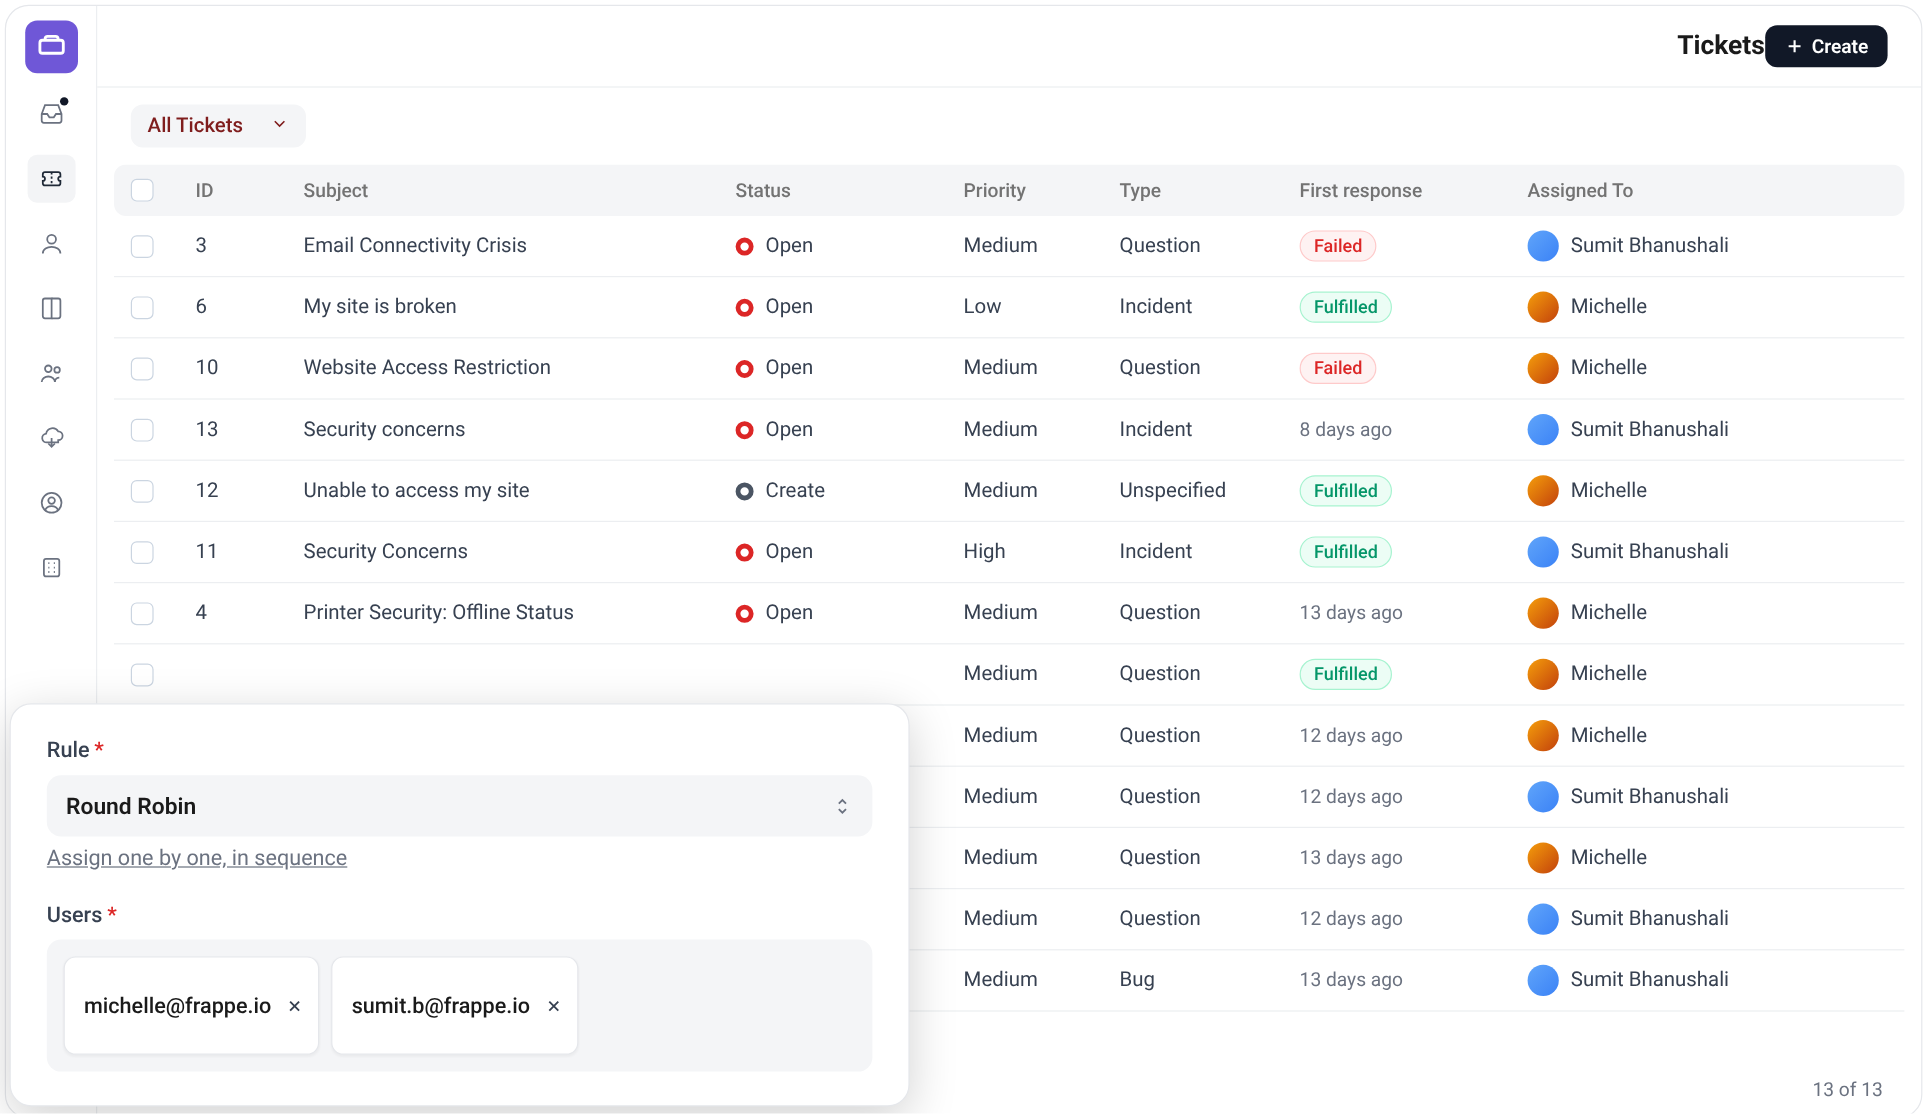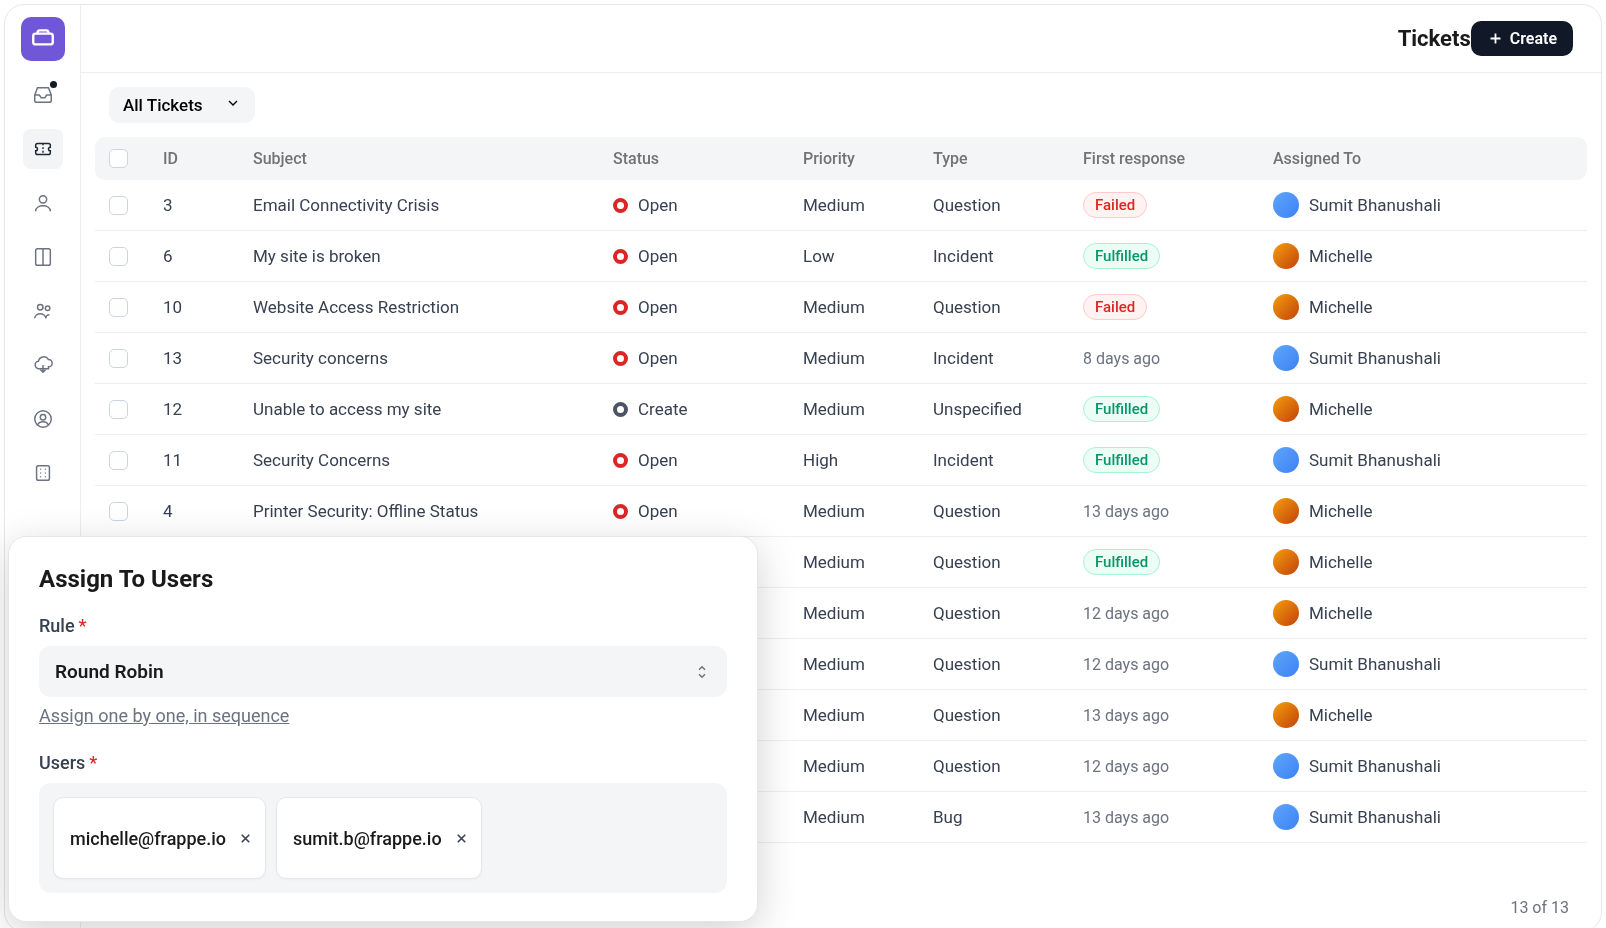--- a/index.html
+++ b/index.html
@@ -15,21 +15,21 @@
     .side-icon svg { width: 22px; height: 22px; stroke-width: 1.6; }
     .side-dot{position:absolute;top:6px;right:6px;width:7px;height:7px;background:#111827;border-radius:50%;}
 
     .main { flex: 1; display: flex; flex-direction: column; }
     .header { display: flex; align-items: center; justify-content: flex-end; padding: 16px 28px; border-bottom: 1px solid #eceef1; }
     .header h1 { font-size: 22px; font-weight: 700; }
     .create-btn { background: #111827; color: #fff; display: flex; align-items: center; gap: 6px; padding: 8px 16px; border-radius: 10px; font-size: 16px; font-weight: 600; border: none; cursor: pointer; }
     .create-btn svg{width:17px;height:17px;}
 
     .toolbar { display: flex; align-items: center; justify-content: space-between; padding: 14px 28px; }
-    .dropdown-btn { display: flex; align-items: flex-start; gap: 22px; background: #f4f5f7; padding: 8px 14px; border-radius: 10px; font-size: 17px; font-weight: 500; border: none; cursor: pointer; color:#000000;}
+    .dropdown-btn { display: flex; align-items: flex-start; gap: 22px; background: #f4f5f7; padding: 8px 14px; border-radius: 10px; font-size: 17px; font-weight: 500; border: none; cursor: pointer; color:#7f1d1d;}
     .dropdown-btn svg{width:16px;height:16px;}
     .toolbar-right { display: flex; gap: 10px; }
     .tool-btn { display: flex; align-items: center; gap: 7px; background: #f4f5f7; padding: 8px 14px; border-radius: 10px; font-size: 16px; font-weight: 500; border: none; cursor: pointer; color: #374151; }
     .tool-btn svg{width:17px;height:17px;}
 
     .table-wrap { flex: 1; overflow: auto; padding: 0 14px; }
     .table-header, .table-row { display: grid; grid-template-columns: 54px 90px 360px 190px 130px 150px 190px 1fr; align-items: center; padding: 12px 14px; }
     .table-header { background: #f4f5f7; border-radius: 10px; color: #737373; font-size: 16px; font-weight: 500; }
     .table-row { border-bottom: 1px solid #eceef1; font-size: 17px; color:#374151; cursor:pointer;}
     .checkbox { width: 19px; height: 19px; border: 1.8px solid #cbd5e1; border-radius: 5px; cursor: pointer; background:#fff;}
@@ -376,21 +376,20 @@
             </div>
           </div>
         </div>
     </div>
 
     <div class="footer">13 of 13</div>
   </div>
 </div>
 
 <div class="modal">
-  <h2>Assign To Users</h2>
   <div class="form-label">
     <span>Rule</span>
     <span class="req">*</span>
   </div>
   <div class="select-box">
     <span>Round Robin</span>
     <svg viewBox="0 0 24 24" fill="none" stroke="currentColor" stroke-width="2">
         <path d="M8 9l4-4 4 4M8 15l4 4 4-4"></path>
       </svg>
   </div>

